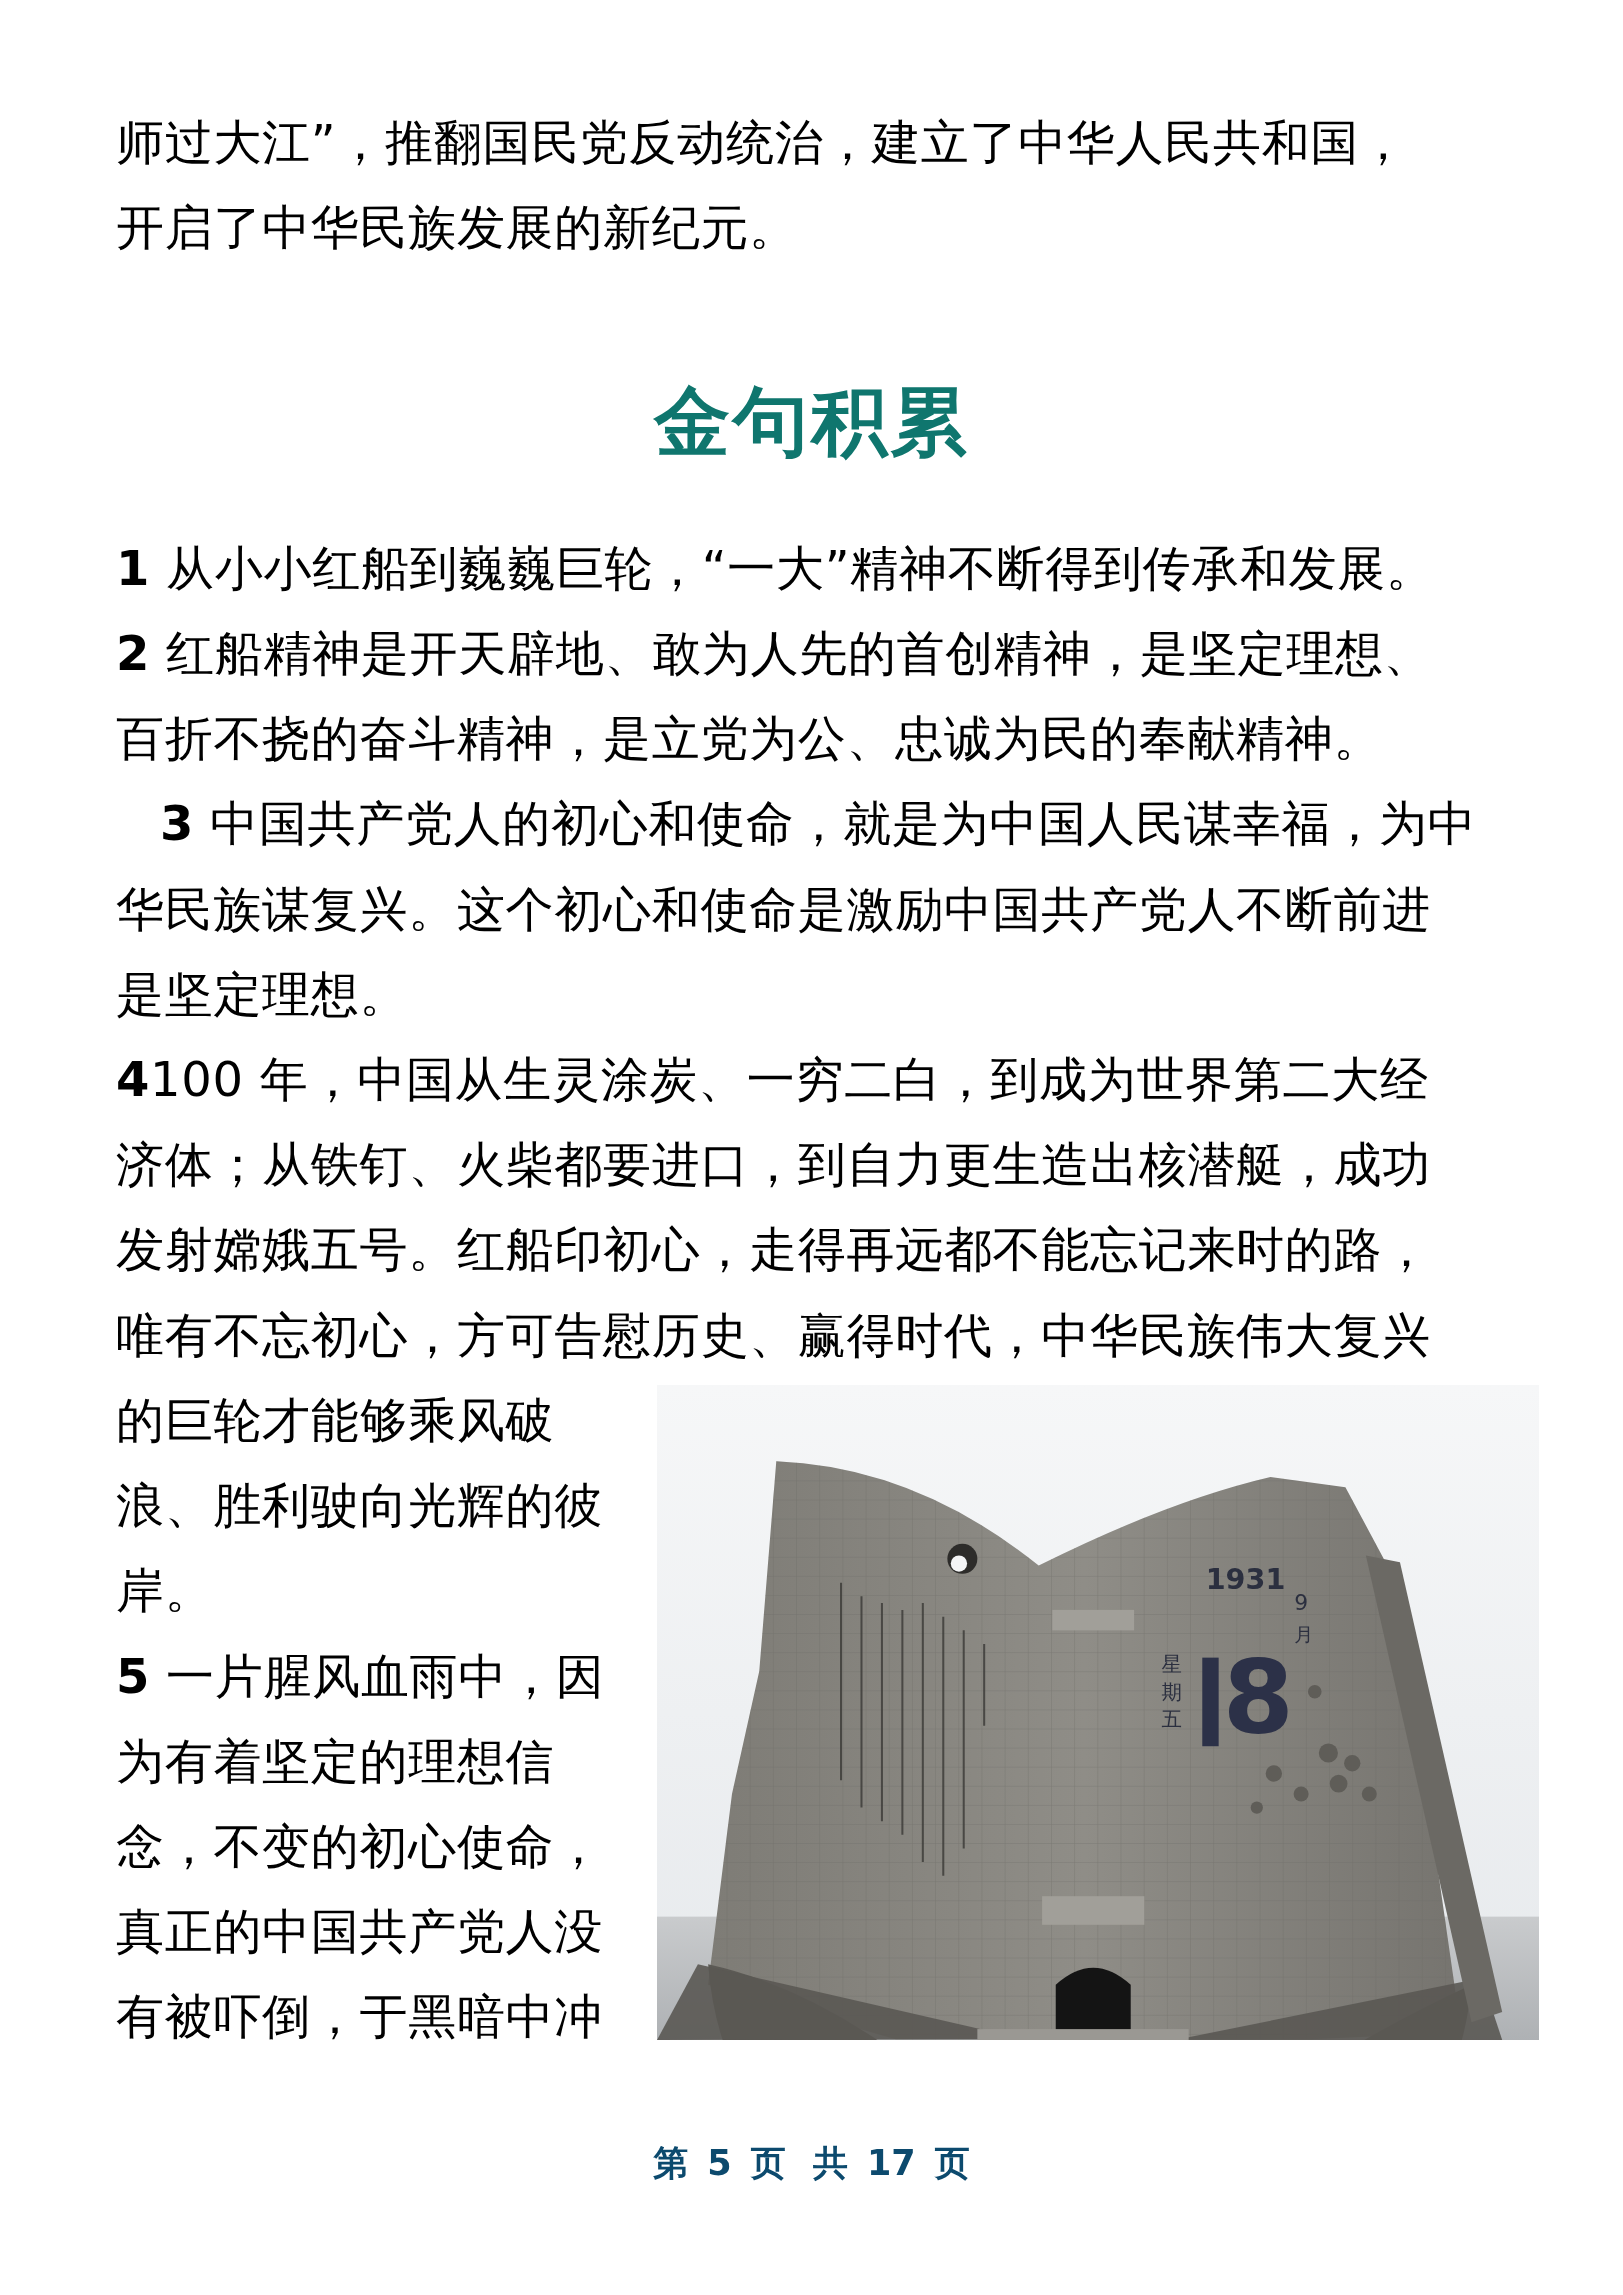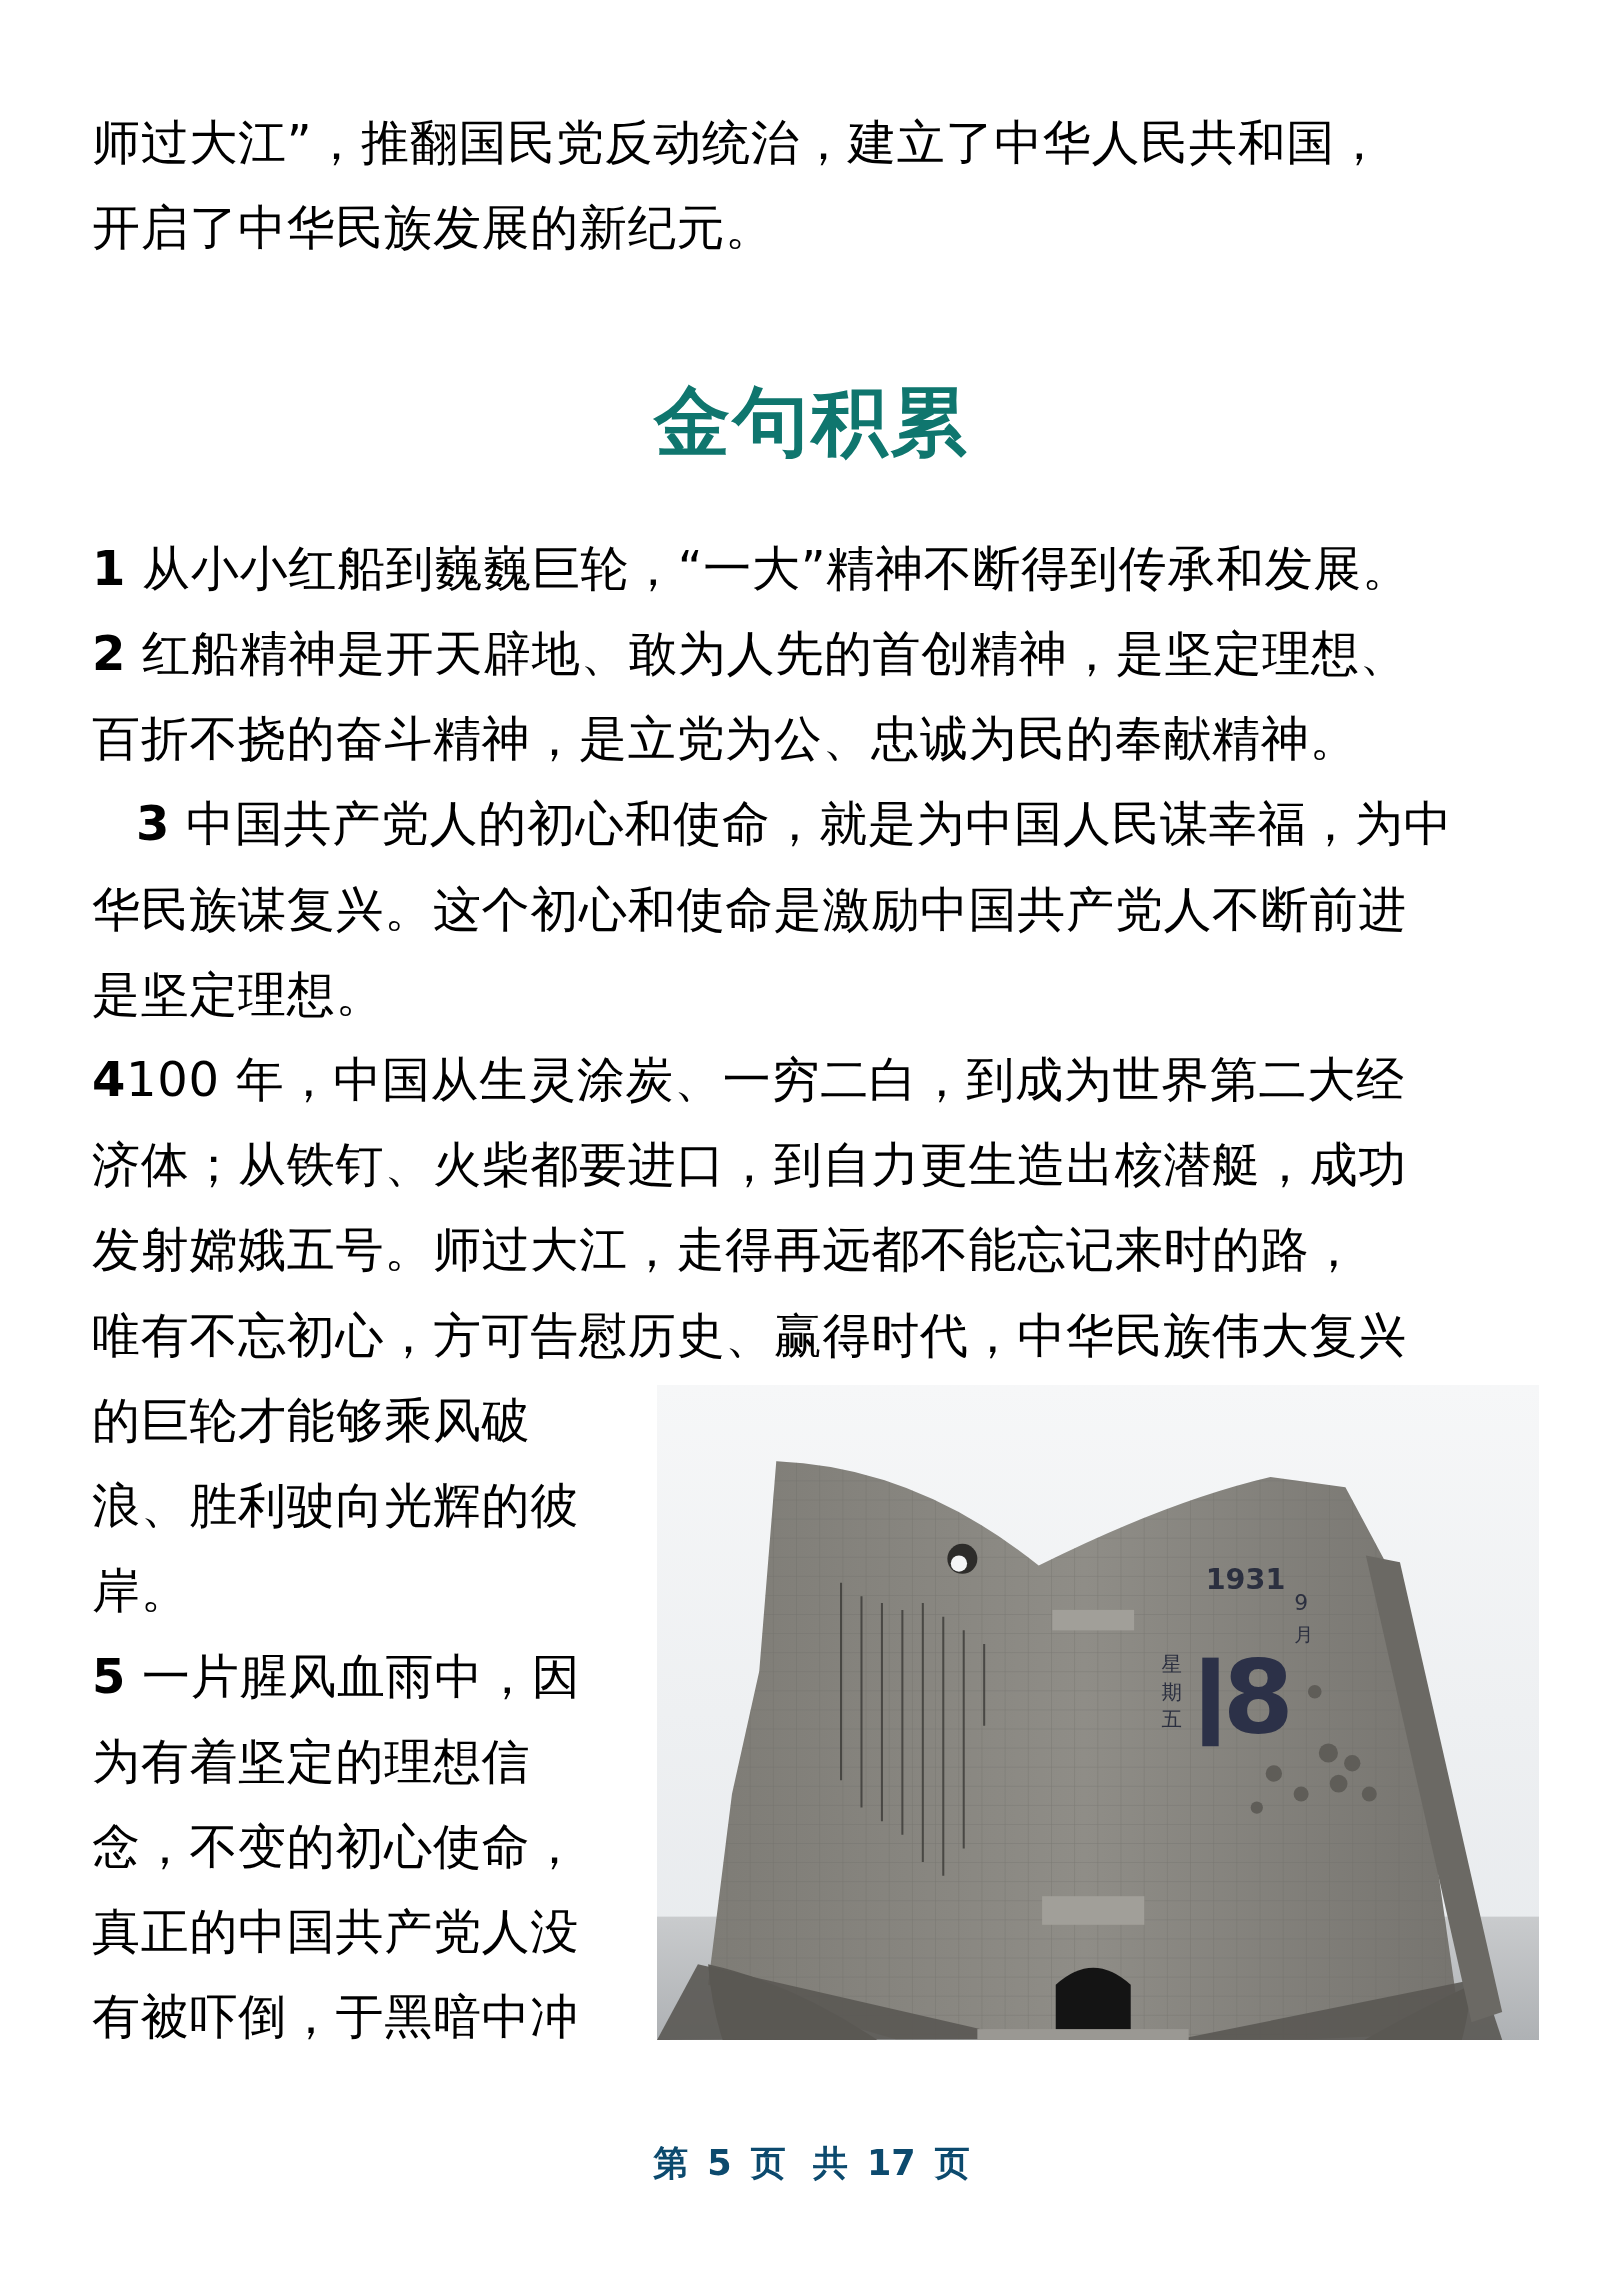--- a/index.html
+++ b/index.html
@@ -1,18 +1,18 @@
 <!DOCTYPE html>
 <html style="font-size:11px"><head>
 <meta charset="utf-8">
 <style>
   html, body { margin: 0; padding: 0; background: #ffffff; }
   body { width: 1623px; height: 2295px; position: relative; overflow: hidden;
          font-family: "DejaVu Sans", "Liberation Sans", sans-serif; color: #000; }
-  .line { position: absolute; left: 92px; font-size: 48px; line-height: 55px; white-space: nowrap; letter-spacing: 0.7px; }
+  .line { position: absolute; left: 116px; font-size: 48px; line-height: 55px; white-space: nowrap; letter-spacing: 0.7px; }
   .num { font-weight: bold; }
   .heading { position: absolute; left: 0; width: 1623px; top: 374px; text-align: center;
              font-size: 76px; line-height: 95px; font-weight: bold; color: #0f766e; letter-spacing: 2.7px; }
   .footer { position: absolute; left: 0; width: 1623px; top: 2139px; text-align: center;
             font-size: 35px; line-height: 48px; font-weight: bold; color: #0c4a6e; word-spacing: 15px; }
   .footer span { margin: 0 9.5px; }
   .photo { position: absolute; left: 657px; top: 1385px; width: 882px; height: 655px; overflow: hidden; background: #be185d; }
   .photo svg { display: block; width: 100%; height: 100%; }
 </style>
 </head>
@@ -38,21 +38,21 @@
   <span class="num">3</span>
   <span>中国共产党人的初心和使命，就是为中国人民谋幸福，为中</span>
 </div>
 <div class="line" style="top:882px;text-align:center;">华民族谋复兴。这个初心和使命是激励中国共产党人不断前进</div>
 <div class="line" style="top:967px;">是坚定理想。</div>
 
 <div class="line" style="top:1052px;">
   <span class="num">4</span><span>100 年，中国从生灵涂炭、一穷二白，到成为世界第二大经</span>
 </div>
 <div class="line" style="top:1137px;">济体；从铁钉、火柴都要进口，到自力更生造出核潜艇，成功</div>
-<div class="line" style="top:1222px;">发射嫦娥五号。师过大江，走得再远都不能忘记来时的路，</div>
+<div class="line" style="top:1222px;">发射嫦娥五号。红船印初心，走得再远都不能忘记来时的路，</div>
 <div class="line" style="top:1308px;">唯有不忘初心，方可告慰历史、赢得时代，中华民族伟大复兴</div>
 <div class="line" style="top:1393px;">的巨轮才能够乘风破</div>
 <div class="line" style="top:1478px;">浪、胜利驶向光辉的彼</div>
 <div class="line" style="top:1563px;">岸。</div>
 
 <div class="line" style="top:1649px;">
   <span class="num">5</span>
   <span>一片腥风血雨中，因</span>
 </div>
 <div class="line" style="top:1734px;">为有着坚定的理想信</div>

